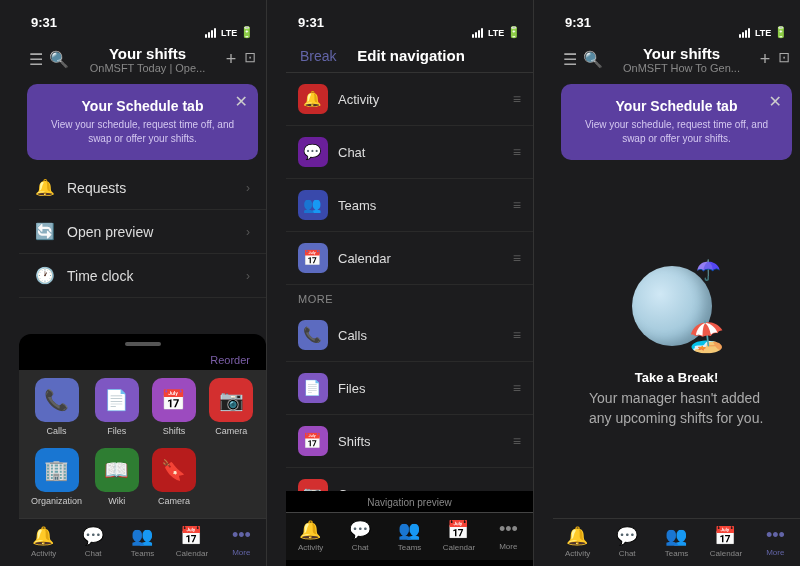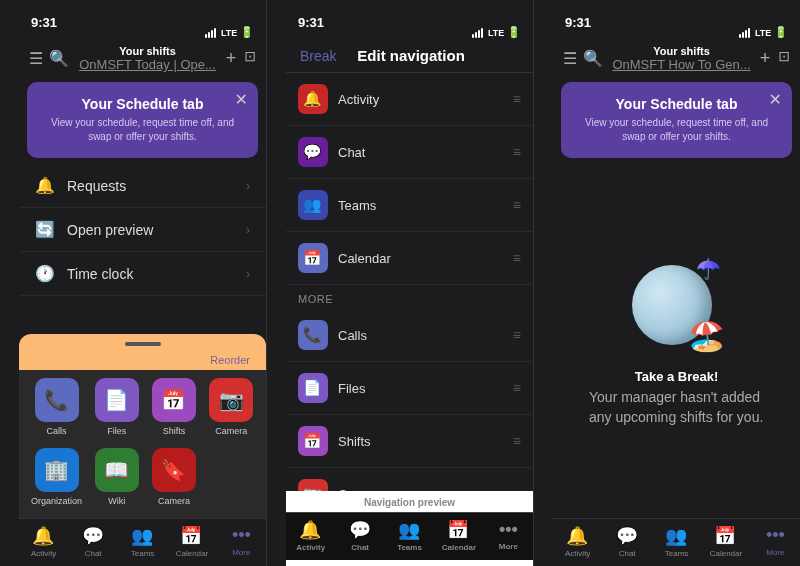--- a/index.html
+++ b/index.html
@@ -50,22 +50,22 @@
     .app-header {
       display: flex;
       align-items: center;
       padding: 4px 10px;
       background: #1c1c1e;
       flex-shrink: 0;
       gap: 6px;
     }
     .app-header .menu-icon, .app-header .search-icon { color: #aaa; font-size: 16px; }
     .app-header .title-area { flex: 1; text-align: center; }
-    .app-header .title-main { color: #fff; font-size: 11px; font-weight: 600; }
-    .app-header .title-sub { color: #888; font-size: 13px; text-decoration: underline; }
+    .app-header .title-main { color: #fff; font-size: 15px; font-weight: 600; }
+    .app-header .title-sub { color: #888; font-size: 11px; }
     .app-header .header-actions { display: flex; gap: 8px; color: #aaa; font-size: 16px; }
 
     
     .schedule-banner {
       background: #5b3fa0;
       margin: 6px 8px;
       border-radius: 10px;
       padding: 14px 16px;
       position: relative;
       flex-shrink: 0;
@@ -79,21 +79,21 @@
     .menu-list { flex: 1; overflow: hidden; }
     .menu-item {
       display: flex; align-items: center; padding: 12px 16px;
       border-bottom: 1px solid #2a2a2a; color: #ddd; font-size: 14px; gap: 12px;
     }
     .menu-item .mi-icon { color: #aaa; font-size: 16px; width: 20px; text-align: center; }
     .menu-item .mi-label { flex: 1; }
     .menu-item .mi-chevron { color: #555; font-size: 12px; }
 
     .drag-handle-area {
-      background: #fdba74; border-radius: 12px 12px 0 0;
+      background: #000000; border-radius: 12px 12px 0 0;
       padding: 8px 16px 4px;
     }
     .drag-handle {
       width: 36px; height: 4px; background: #555; border-radius: 2px; margin: 0 auto 8px;
     }
     .reorder-link { color: #7b5ea7; font-size: 12px; text-align: right; }
 
     .app-grid {
       background: #2a2a2a;
       display: grid;
@@ -144,21 +144,21 @@
       font-size: 15px; color: #fff; flex-shrink: 0;
     }
     .nav-edit-item .nei-label { flex: 1; color: #ddd; font-size: 13px; }
     .nav-edit-item .nei-drag { color: #555; font-size: 14px; }
 
     .more-section-label {
       color: #888; font-size: 11px; padding: 8px 12px 4px; letter-spacing: 0.5px;
     }
 
     .nav-preview {
-      background: #ffffff; padding: 6px 0; flex-shrink: 0; font-weight: bold;
+      background: #000000; padding: 6px 0; flex-shrink: 0;
     }
     .nav-preview-label {
       color: #888; font-size: 10px; text-align: center; margin-bottom: 4px;
     }
 
     
     .vacation-illustration {
       display: flex; flex-direction: column; align-items: center;
       padding: 20px 16px 10px; flex-shrink: 0;
     }

